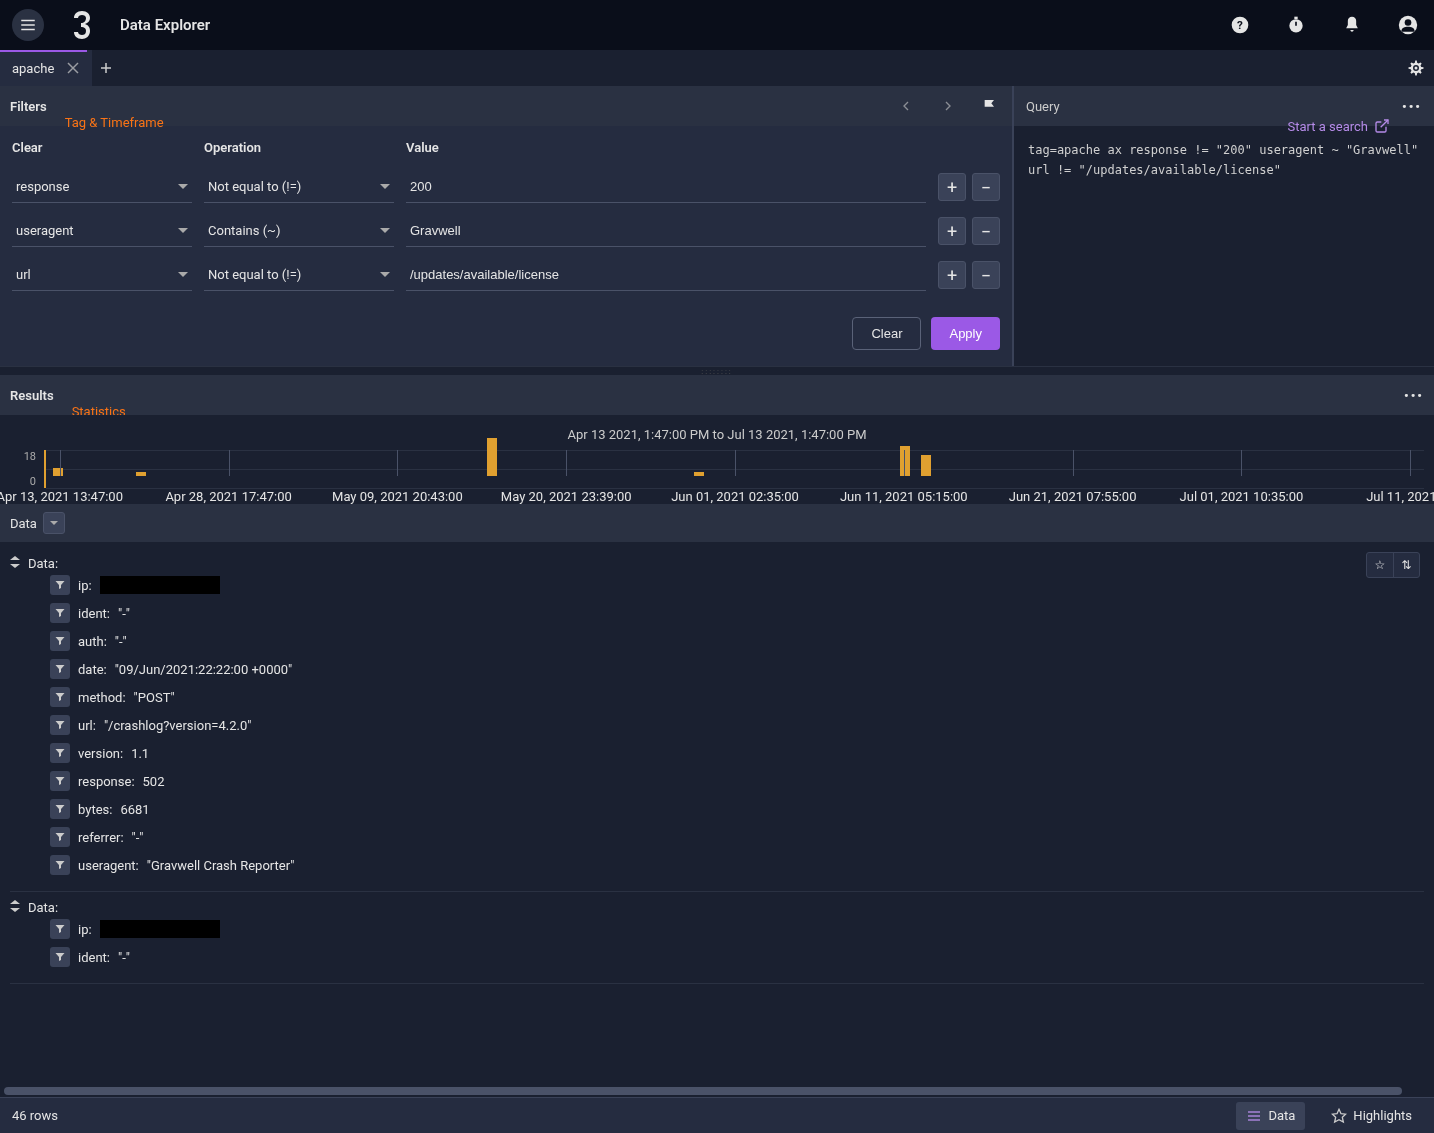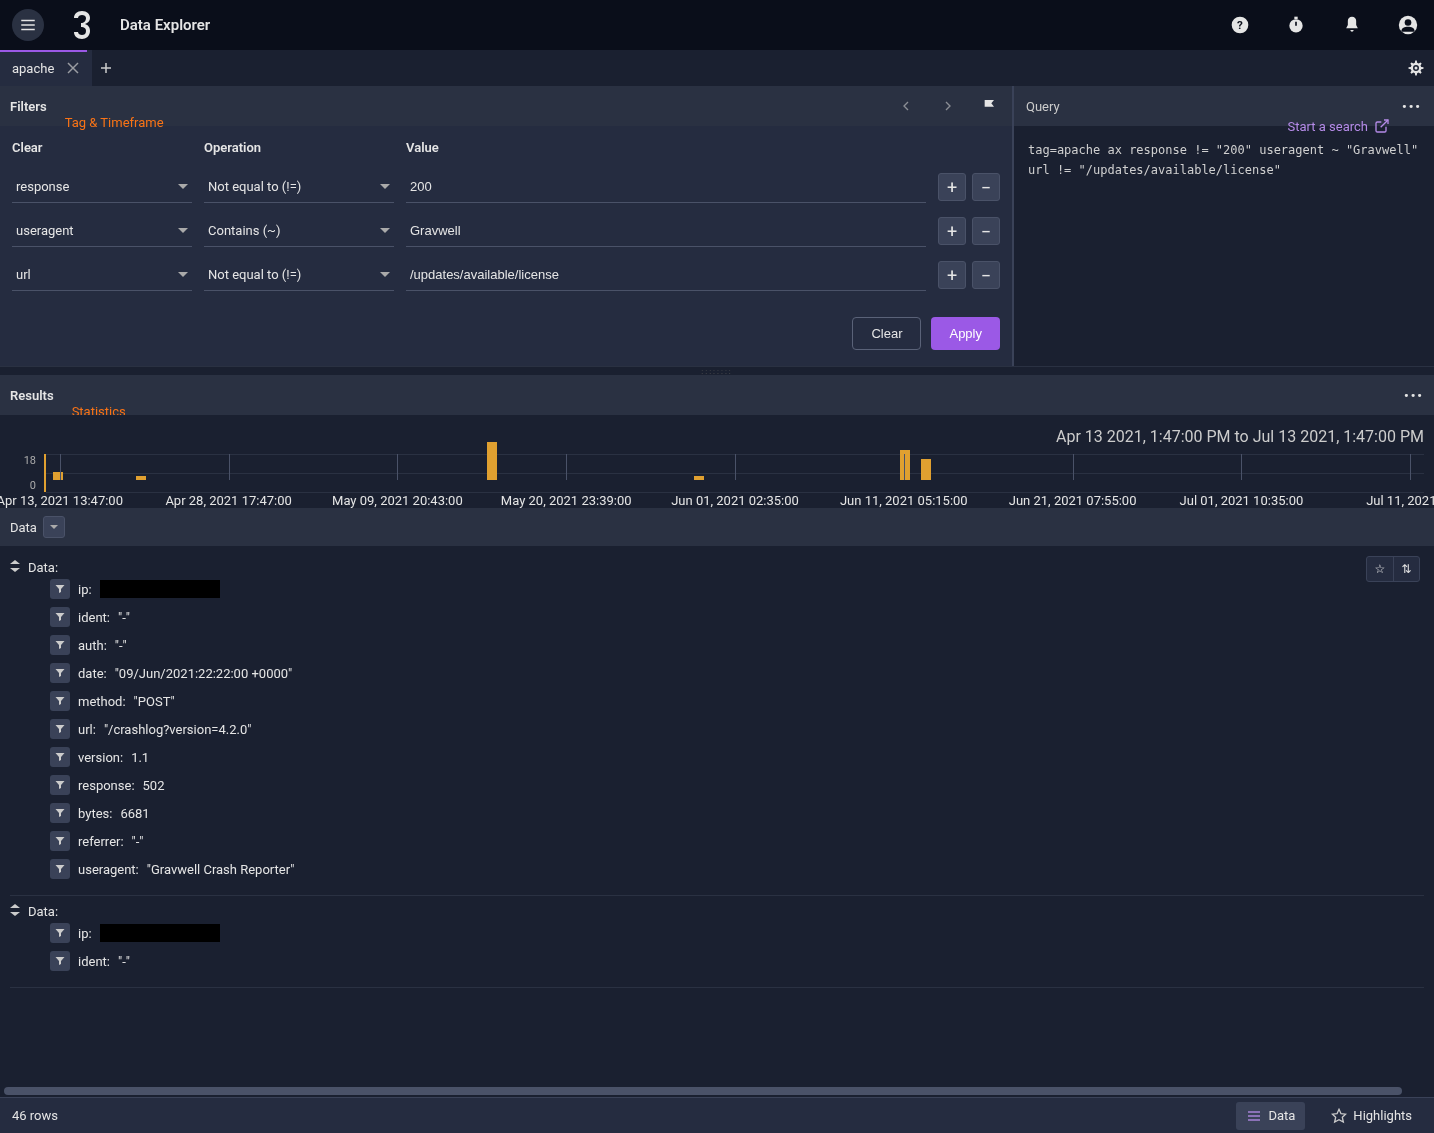--- a/index.html
+++ b/index.html
@@ -195,21 +195,21 @@
     background: #2a3142;
     display: flex;
     align-items: center;
     padding: 0 10px;
     gap: 18px;
   }
   .chart-area {
     background: #1a2030;
     padding: 8px 10px 4px;
   }
-  .chart-title { text-align: right; font-size: 16px; color: #ccc; padding: 4px 0 8px; }
+  .chart-title { text-align: center; font-size: 13px; color: #ccc; padding: 4px 0 8px; }
   .chart {
     position: relative;
     height: 50px;
     margin-left: 30px;
   }
   .chart-yaxis {
     position: absolute; left: -28px; top: 0; bottom: 12px;
     width: 24px;
     display: flex; flex-direction: column; justify-content: space-between;
     font-size: 11px; color: #aaa; text-align: right;

